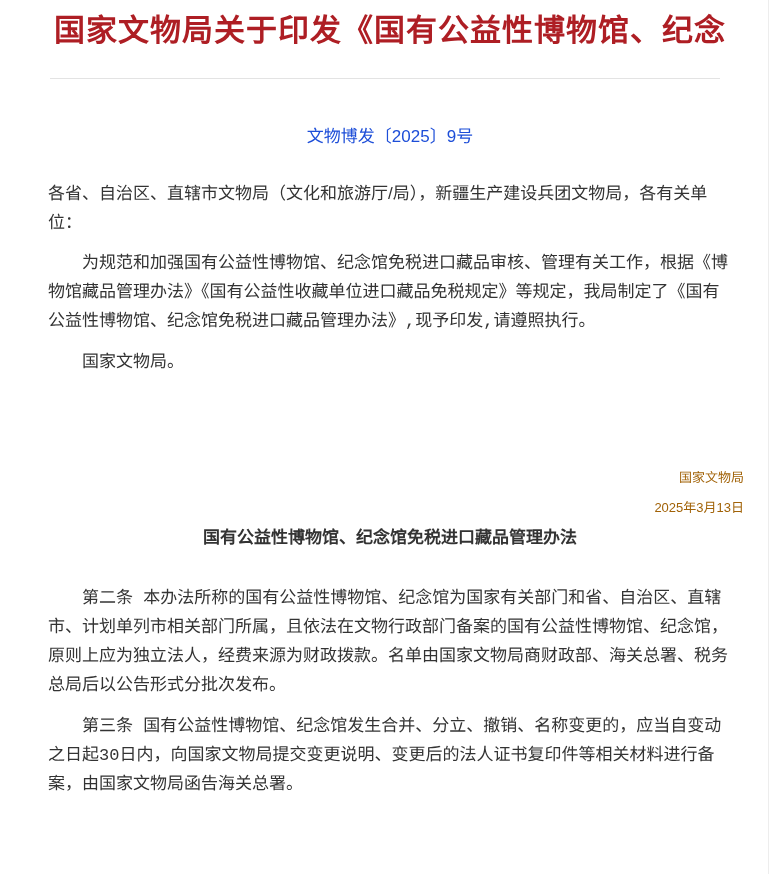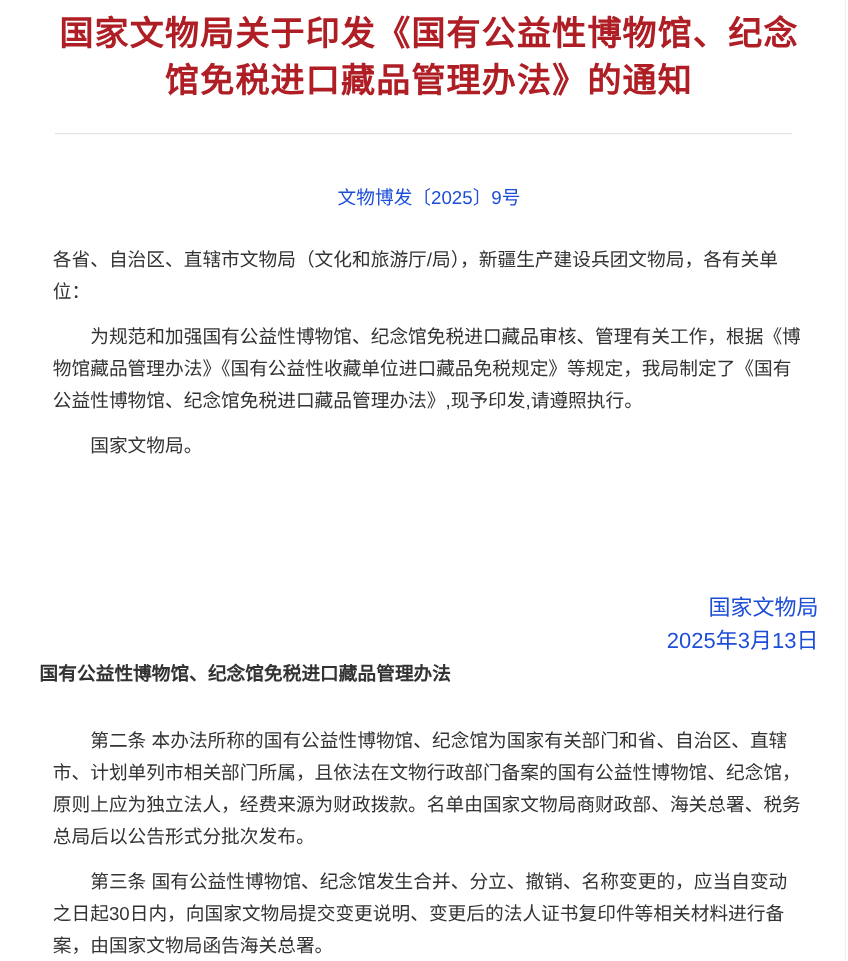--- a/index.html
+++ b/index.html
@@ -56,50 +56,50 @@
   }
   .para {
     margin: 12px;
     font-size: 17px;
     line-height: 29px;
     color: #333333;
     text-align: left;
   }
   .para.indent {
     text-indent: 2em;
+    font-family: Liberation Mono, monospace;
   }
   .signature-block {
-    margin-top: 118px;
+    margin-top: 86px;
     text-align: right;
-    font-size: 20px;
+    font-size: 13px;
     line-height: 30px;
-    color: #1d4ed8;
+    color: #a16207;
   }
   .regulation-heading {
     margin: 0;
     font-size: 17px;
     font-weight: 700;
     line-height: 29px;
-    text-align: left;
+    text-align: center;
     color: #333333;
   }
   .articles {
     margin-top: 32px;
   }
 </style>
 </head>
 <body>
 
 <div class="page">
 
   <div class="page-edge-line"></div>
 
   <h1 class="doc-title">
     <div>国家文物局关于印发《国有公益性博物馆、纪念</div>
-    <div>馆免税进口藏品管理办法》的通知</div>
   </h1>
 
   <hr class="divider">
 
   <div class="doc-number">文物博发〔2025〕9号</div>
 
   <div class="notice-body">
     <p class="para">各省、自治区、直辖市文物局（文化和旅游厅/局），新疆生产建设兵团文物局，各有关单位：</p>
     <p class="para indent">为规范和加强国有公益性博物馆、纪念馆免税进口藏品审核、管理有关工作，根据《博物馆藏品管理办法》《国有公益性收藏单位进口藏品免税规定》等规定，我局制定了《国有公益性博物馆、纪念馆免税进口藏品管理办法》,现予印发,请遵照执行。</p>
     <p class="para indent">国家文物局。</p>

